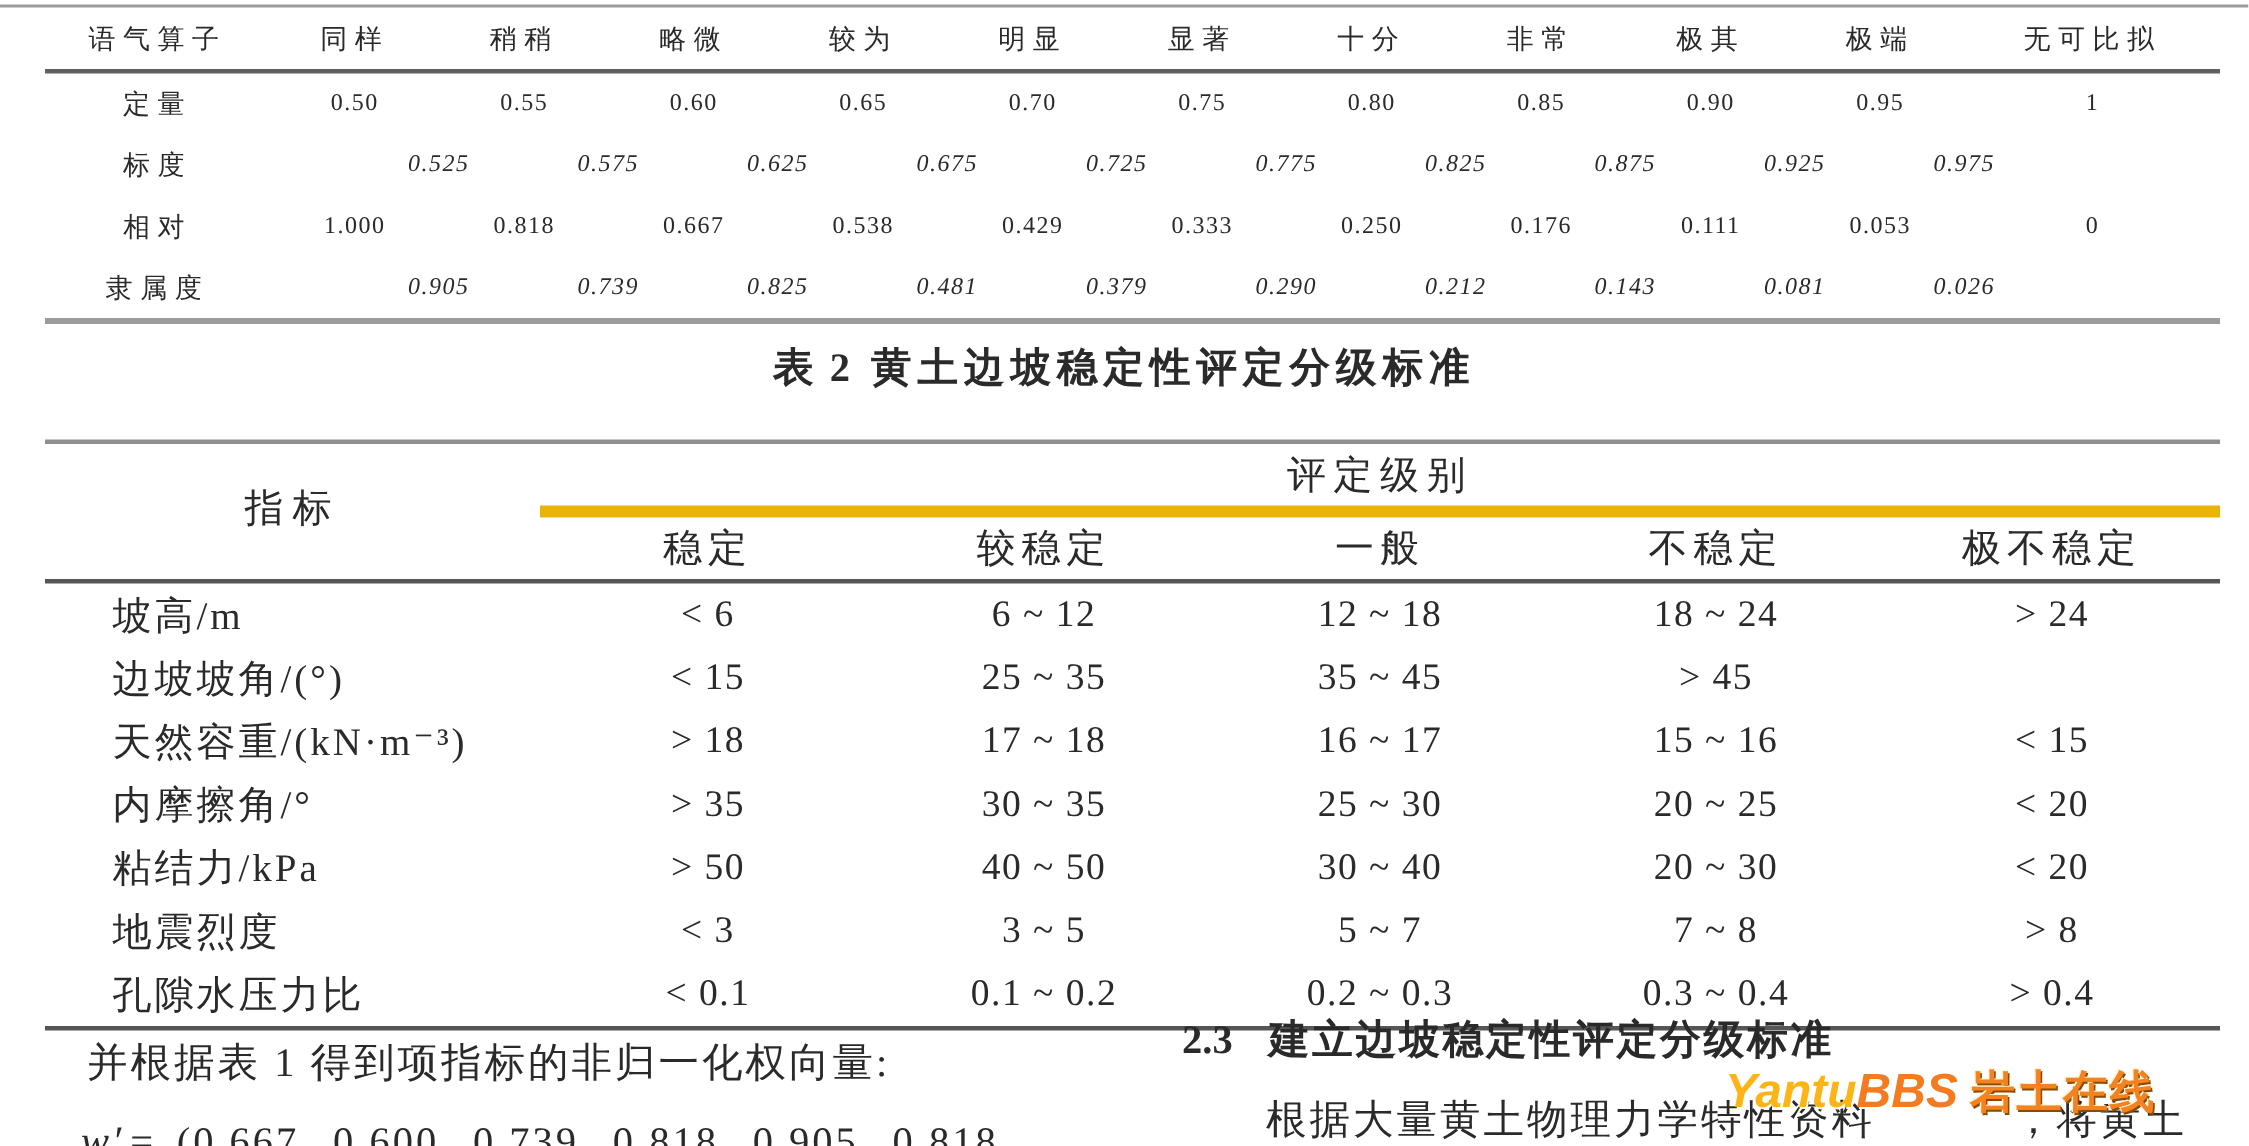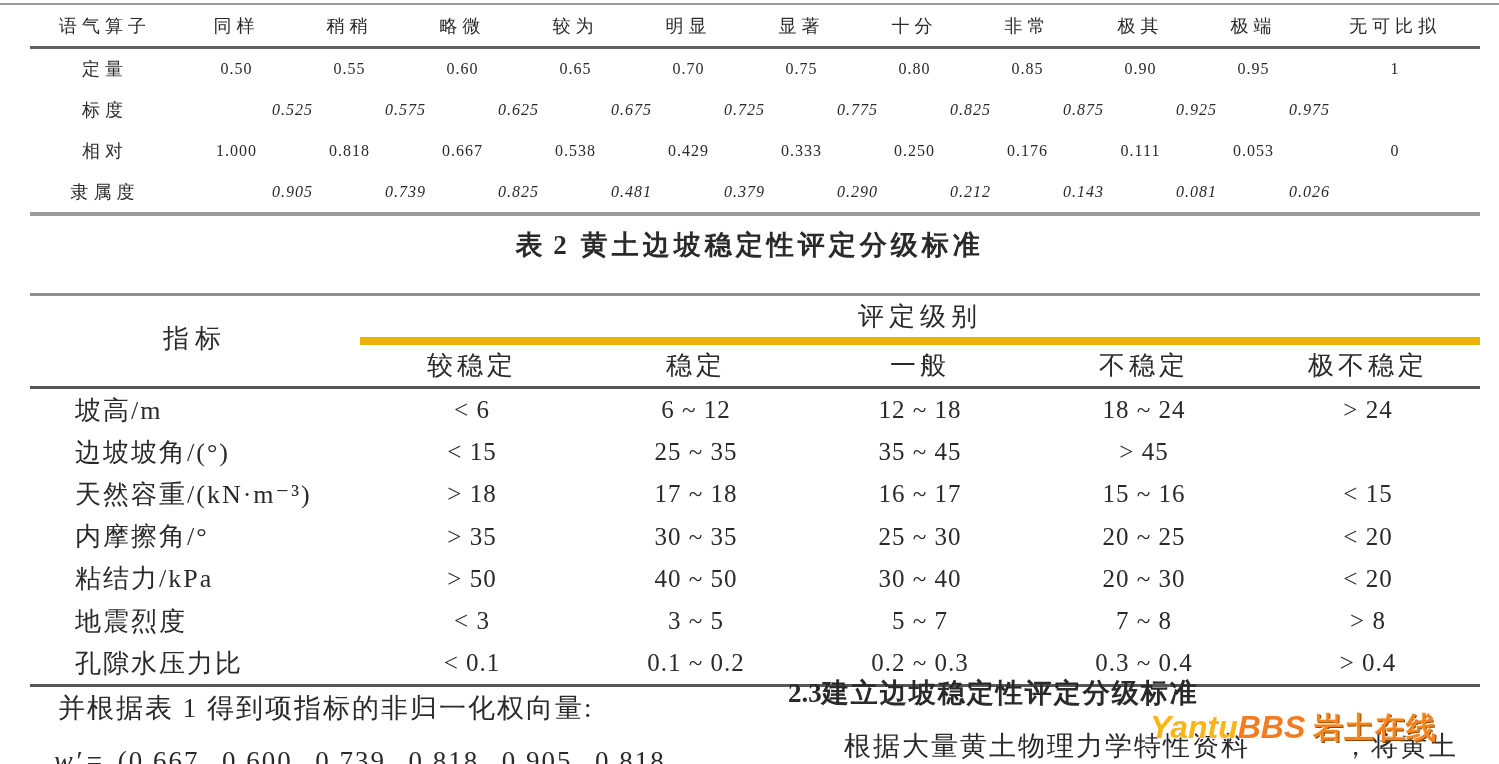--- a/index.html
+++ b/index.html
@@ -38,21 +38,21 @@
   .t2row .lbl{text-align:left;padding-left:45px;font-size:26px;letter-spacing:2px;white-space:nowrap;}
   .t2row .c{text-align:center;font-size:25px;letter-spacing:1px;white-space:nowrap;}
   
   #bottomtext{position:absolute;left:0;right:0;top:666px;height:98px;font-size:27px;}
   .col-left{position:absolute;left:30px;top:0;width:712px;margin-top:16px;}
   .col-right{position:absolute;left:788px;top:0;width:711px;}
   .para1{margin:6px 0 0 0;text-indent:28px;letter-spacing:2px;line-height:40px;white-space:nowrap;}
   .formula{margin:14px 0 0 24px;letter-spacing:2px;word-spacing:5px;line-height:38px;white-space:nowrap;}
   .formula .var{font-style:italic;font-size:28px;margin-right:4px;}
   .sec-head{margin:8px 0 0 0;font-weight:bold;letter-spacing:2px;line-height:38px;white-space:nowrap;}
-  .sec-head .no{letter-spacing:0;}
+  .sec-head .no{margin-right:24px;letter-spacing:0;}
   .para2{margin:14px 0 0 0;text-indent:56px;letter-spacing:2px;line-height:40px;white-space:nowrap;}
   .cite-gap{display:inline-block;width:92px;}
   
   #watermark{position:absolute;left:1150px;top:708px;z-index:5;white-space:nowrap;
     font-family:"Liberation Sans","DejaVu Sans",sans-serif;font-weight:bold;}
   #watermark .wy{font-style:italic;font-size:32px;color:#fdb515;text-shadow:1px 1px 0 #fff;}
   #watermark .wo{font-style:italic;font-size:32px;color:#f47b1f;text-shadow:1px 1px 0 #fff;}
   #watermark .wc{font-size:30px;color:#f4821f;margin-left:8px;letter-spacing:1px;
     text-shadow:-1px -1px 0 #fff3d6,1px 1px 0 #8a4a00;}
 </style>
@@ -140,22 +140,22 @@
   <span class="cap-label">表 2</span><span>黄土边坡稳定性评定分级标准</span>
 </div>
 
 <div id="table2">
   <div class="t2-top"></div>
   <div class="t2head">
     <div class="rowhdr">指标</div>
     <div>
       <div class="grp">评定级别</div>
       <div class="subs">
+          <span class="c">稳定</span>
           <span class="c">较稳定</span>
-          <span class="c">稳定</span>
           <span class="c">一般</span>
           <span class="c">不稳定</span>
           <span class="c">极不稳定</span>
         </div>
     </div>
   </div>
   <div class="t2-div"></div>
   <div>
       <div class="t2row">
         <span class="lbl">坡高/m</span>

